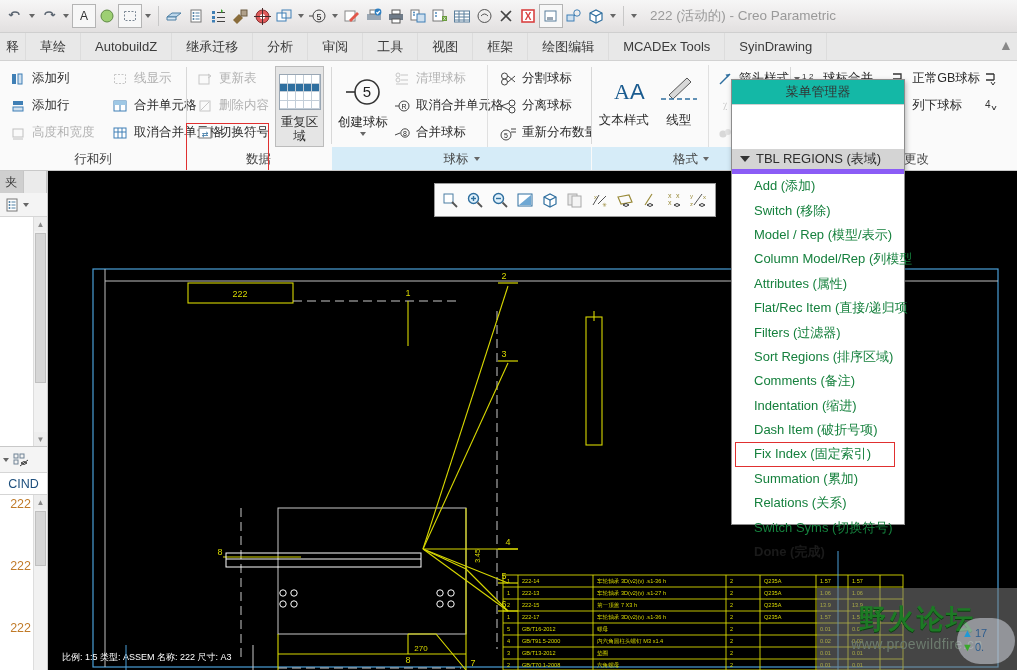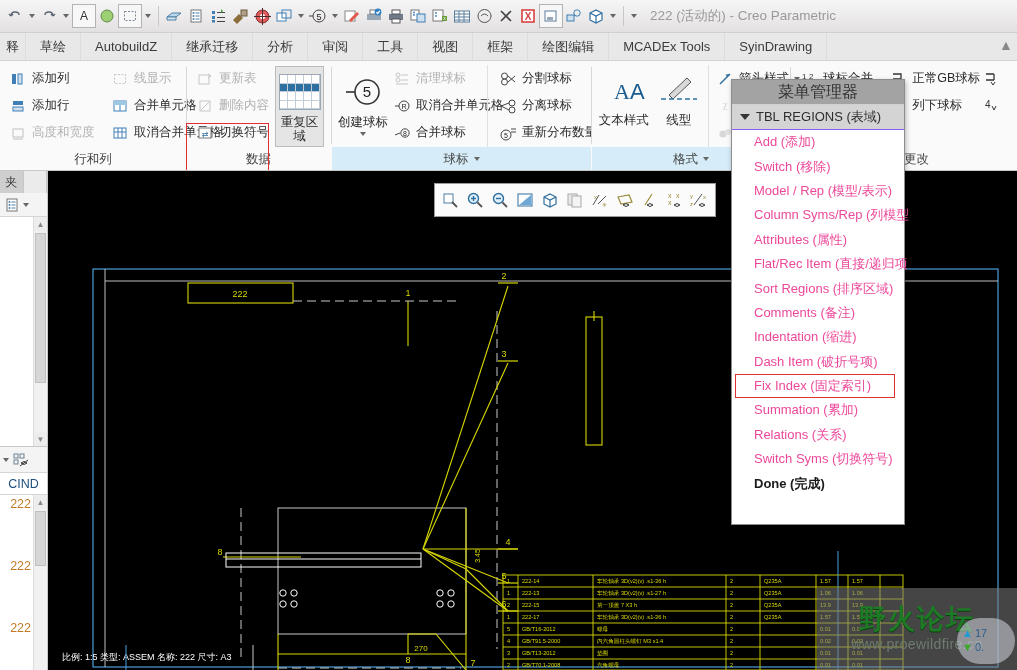--- a/index.html
+++ b/index.html
@@ -139,31 +139,31 @@
   .arrowdn{ color:#3aa82c; font-size:11px;}
 
   
   .menumgr{
     position:absolute; left:731px; top:79px; width:174px; height:446px;
     background:#fff; border:1px solid #8d8d8d; z-index:40;
     box-shadow:1px 2px 5px rgba(0,0,0,.28);
     font-size:13px;
   }
   .mm-title{
-    height:25px; background:#a3a3a3; border-bottom:1px solid #d0d0d0;
-    display:flex;align-items:center;justify-content:center; color:#333; font-size:16px;font-family:Liberation Mono, monospace;
+    height:25px; background:#14b8a6; border-bottom:1px solid #d0d0d0;
+    display:flex;align-items:center;justify-content:center; color:#333; font-size:13px;font-family:Liberation Mono, monospace;
   }
   .mm-section{
     height:25px; background:#d4d4d4; display:flex;align-items:center; gap:6px; padding-left:8px;
-    color:#2d2d2d; font-size:13px; border-bottom:1px solid #8b5cf6;
+    color:#2d2d2d; font-size:13px; border-bottom:5px solid #8b5cf6;margin-top:44px;
   }
   .mm-arrow{ width:0;height:0;border-left:5px solid transparent;border-right:5px solid transparent;border-top:6px solid #333;}
   .mm-item{
     height:24.4px; display:flex; align-items:center; padding-left:22px;
-    color:#ec4899; font-size:13px; white-space:nowrap; position:relative;
+    color:#15803d; font-size:13px; white-space:nowrap; position:relative;
   }
   .mm-item.done{ color:#1a1a1a; font-weight:bold; }
   .mm-hl{ position:absolute; left:3px; top:0; width:160px; height:24.4px; border:1.6px solid #e03030; pointer-events:none;}
 
   
   .rt-txt{ font-size:12.5px; color:#2a2a2a; white-space:nowrap;}
 </style>
 </head>
 <body>
 
@@ -1221,23 +1221,24 @@
 
   <div class="menumgr">
     <div class="mm-title">菜单管理器</div>
     <div class="mm-section">
       <span class="mm-arrow"></span>
       <span>TBL REGIONS (表域)</span>
     </div>
     <div class="mm-item">Add (添加)</div>
     <div class="mm-item">Switch (移除)</div>
     <div class="mm-item">Model / Rep (模型/表示)</div>
-    <div class="mm-item">Column Syms/Rep (列模型</div>
+    <div class="mm-item">Column Model/Rep (列模型</div>
     <div class="mm-item">Attributes (属性)</div>
     <div class="mm-item">Flat/Rec Item (直接/递归项</div>
+    <div class="mm-item">Filters (过滤器)</div>
     <div class="mm-item">Sort Regions (排序区域)</div>
     <div class="mm-item">Comments (备注)</div>
     <div class="mm-item">Indentation (缩进)</div>
     <div class="mm-item">Dash Item (破折号项)</div>
     <div class="mm-item">
       <span class="mm-hl"></span>
       <span>Fix Index (固定索引)</span>
     </div>
     <div class="mm-item">Summation (累加)</div>
     <div class="mm-item">Relations (关系)</div>

